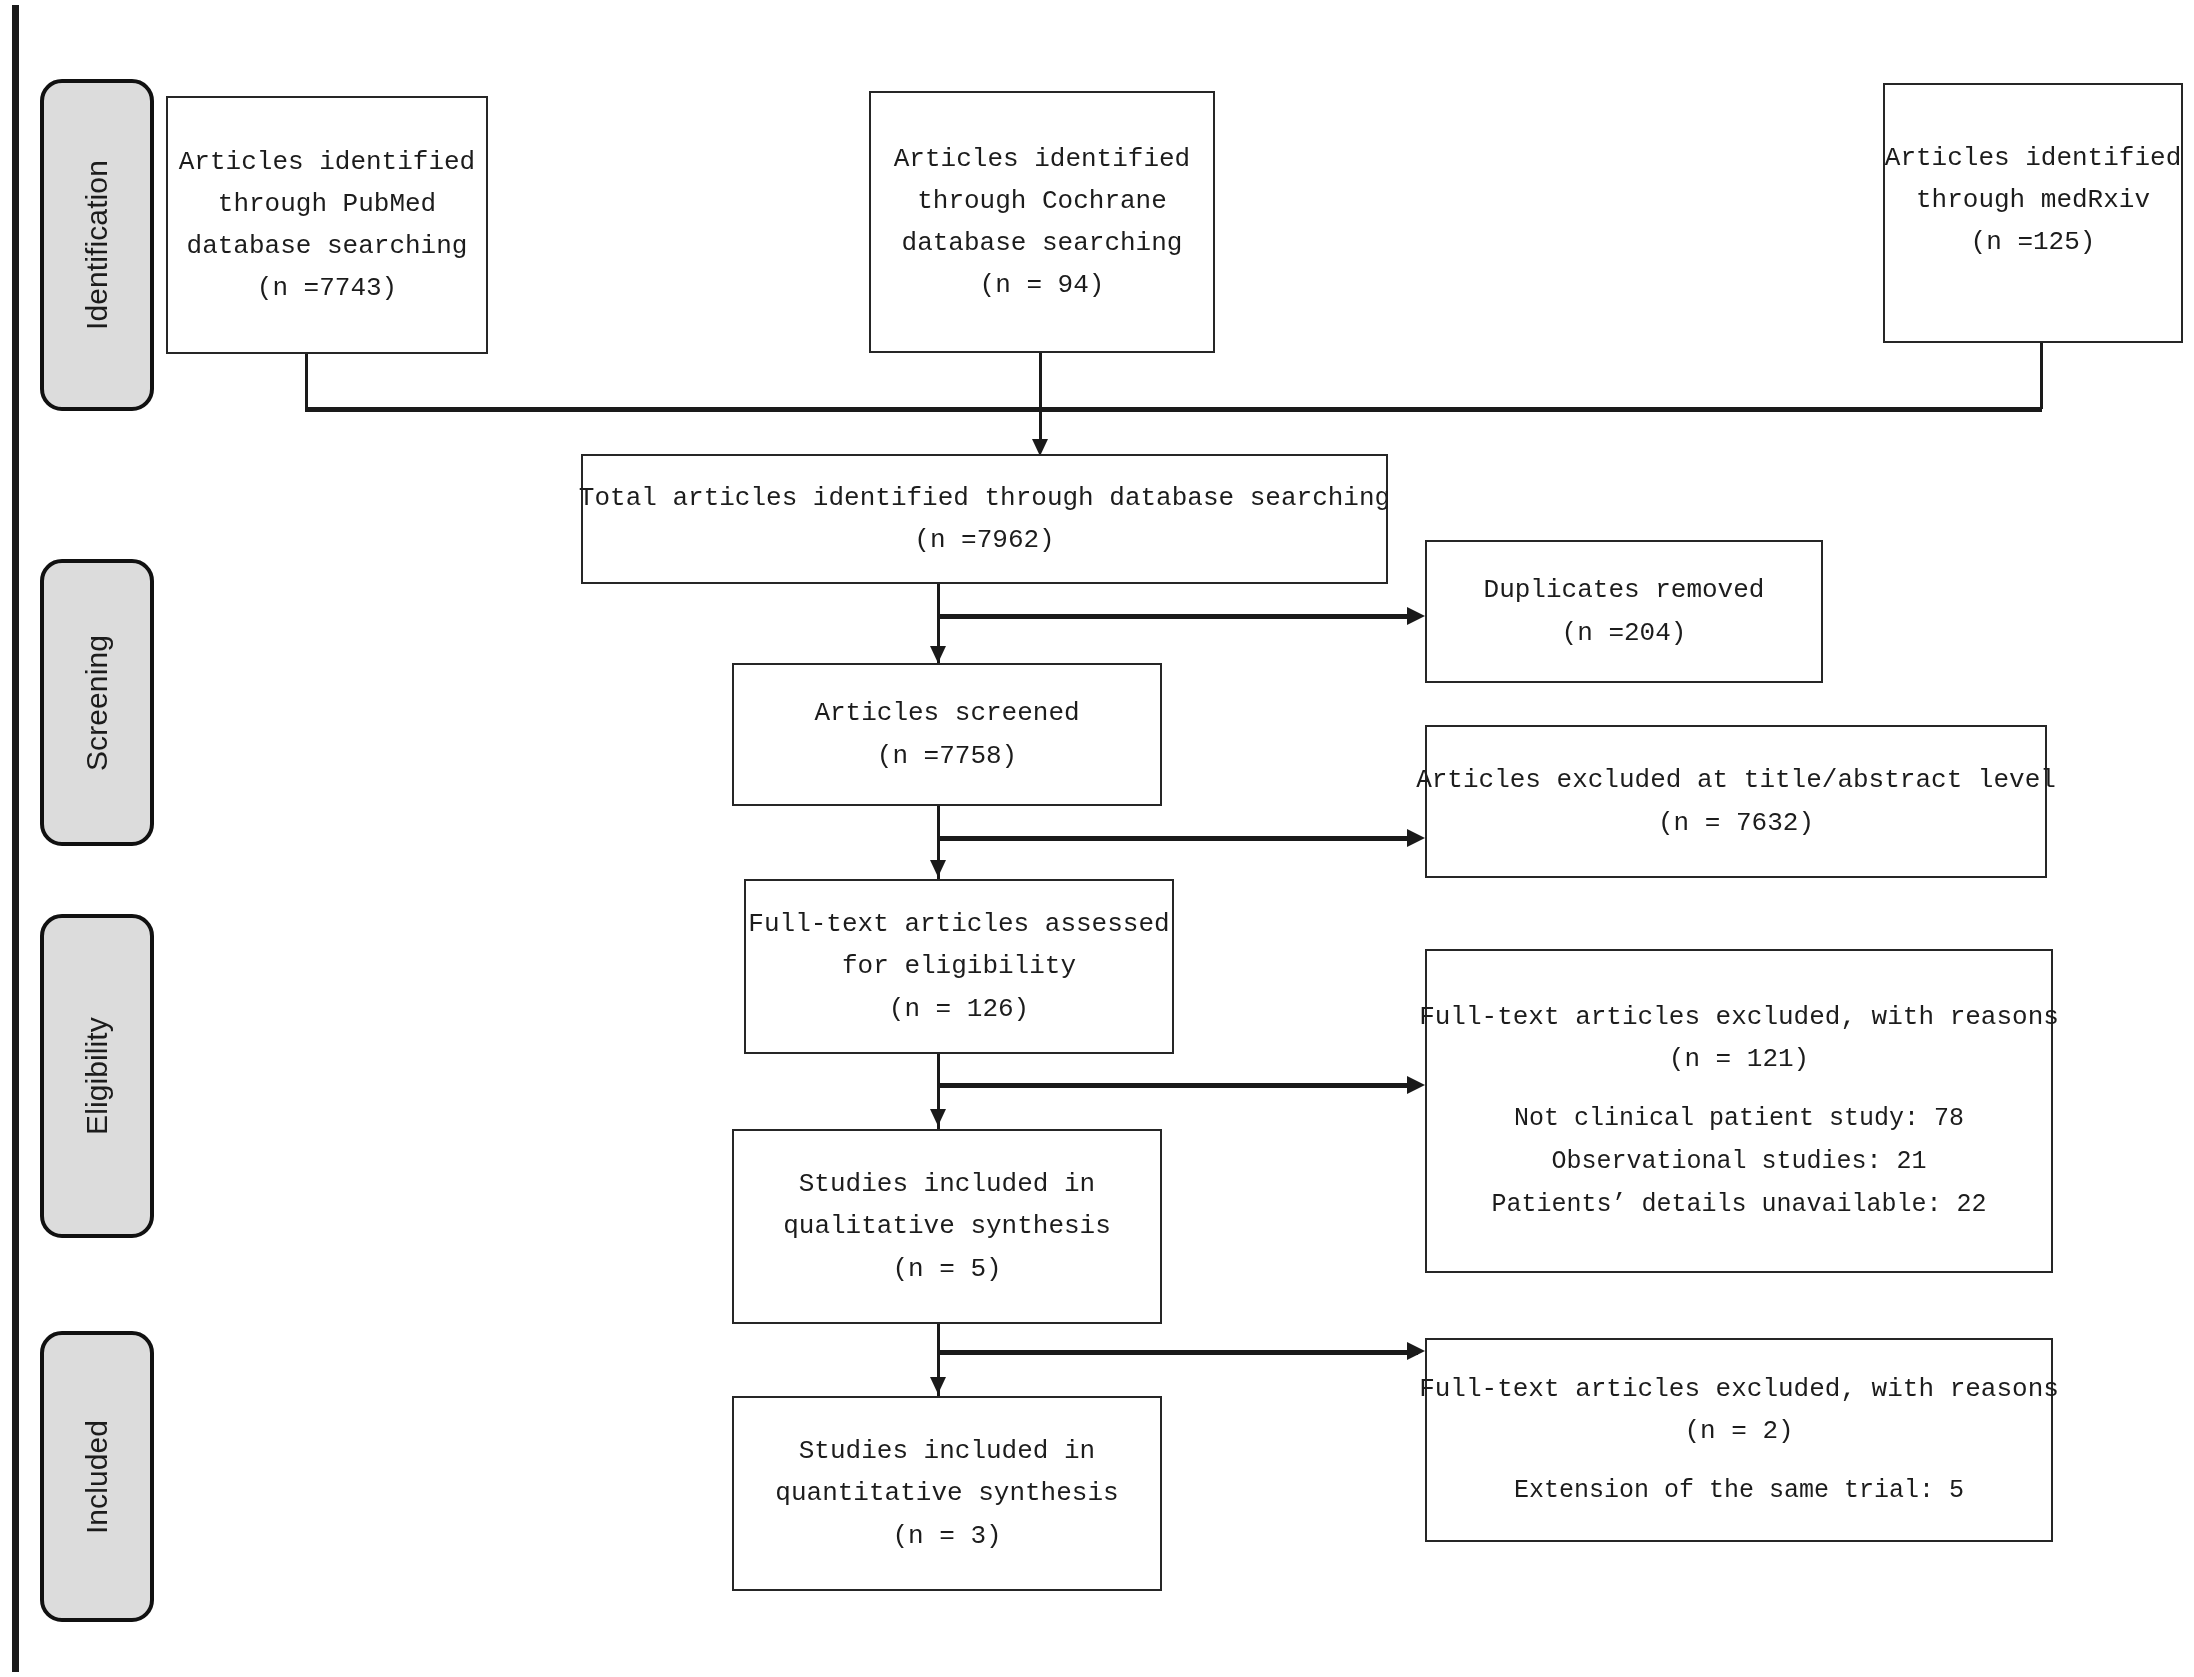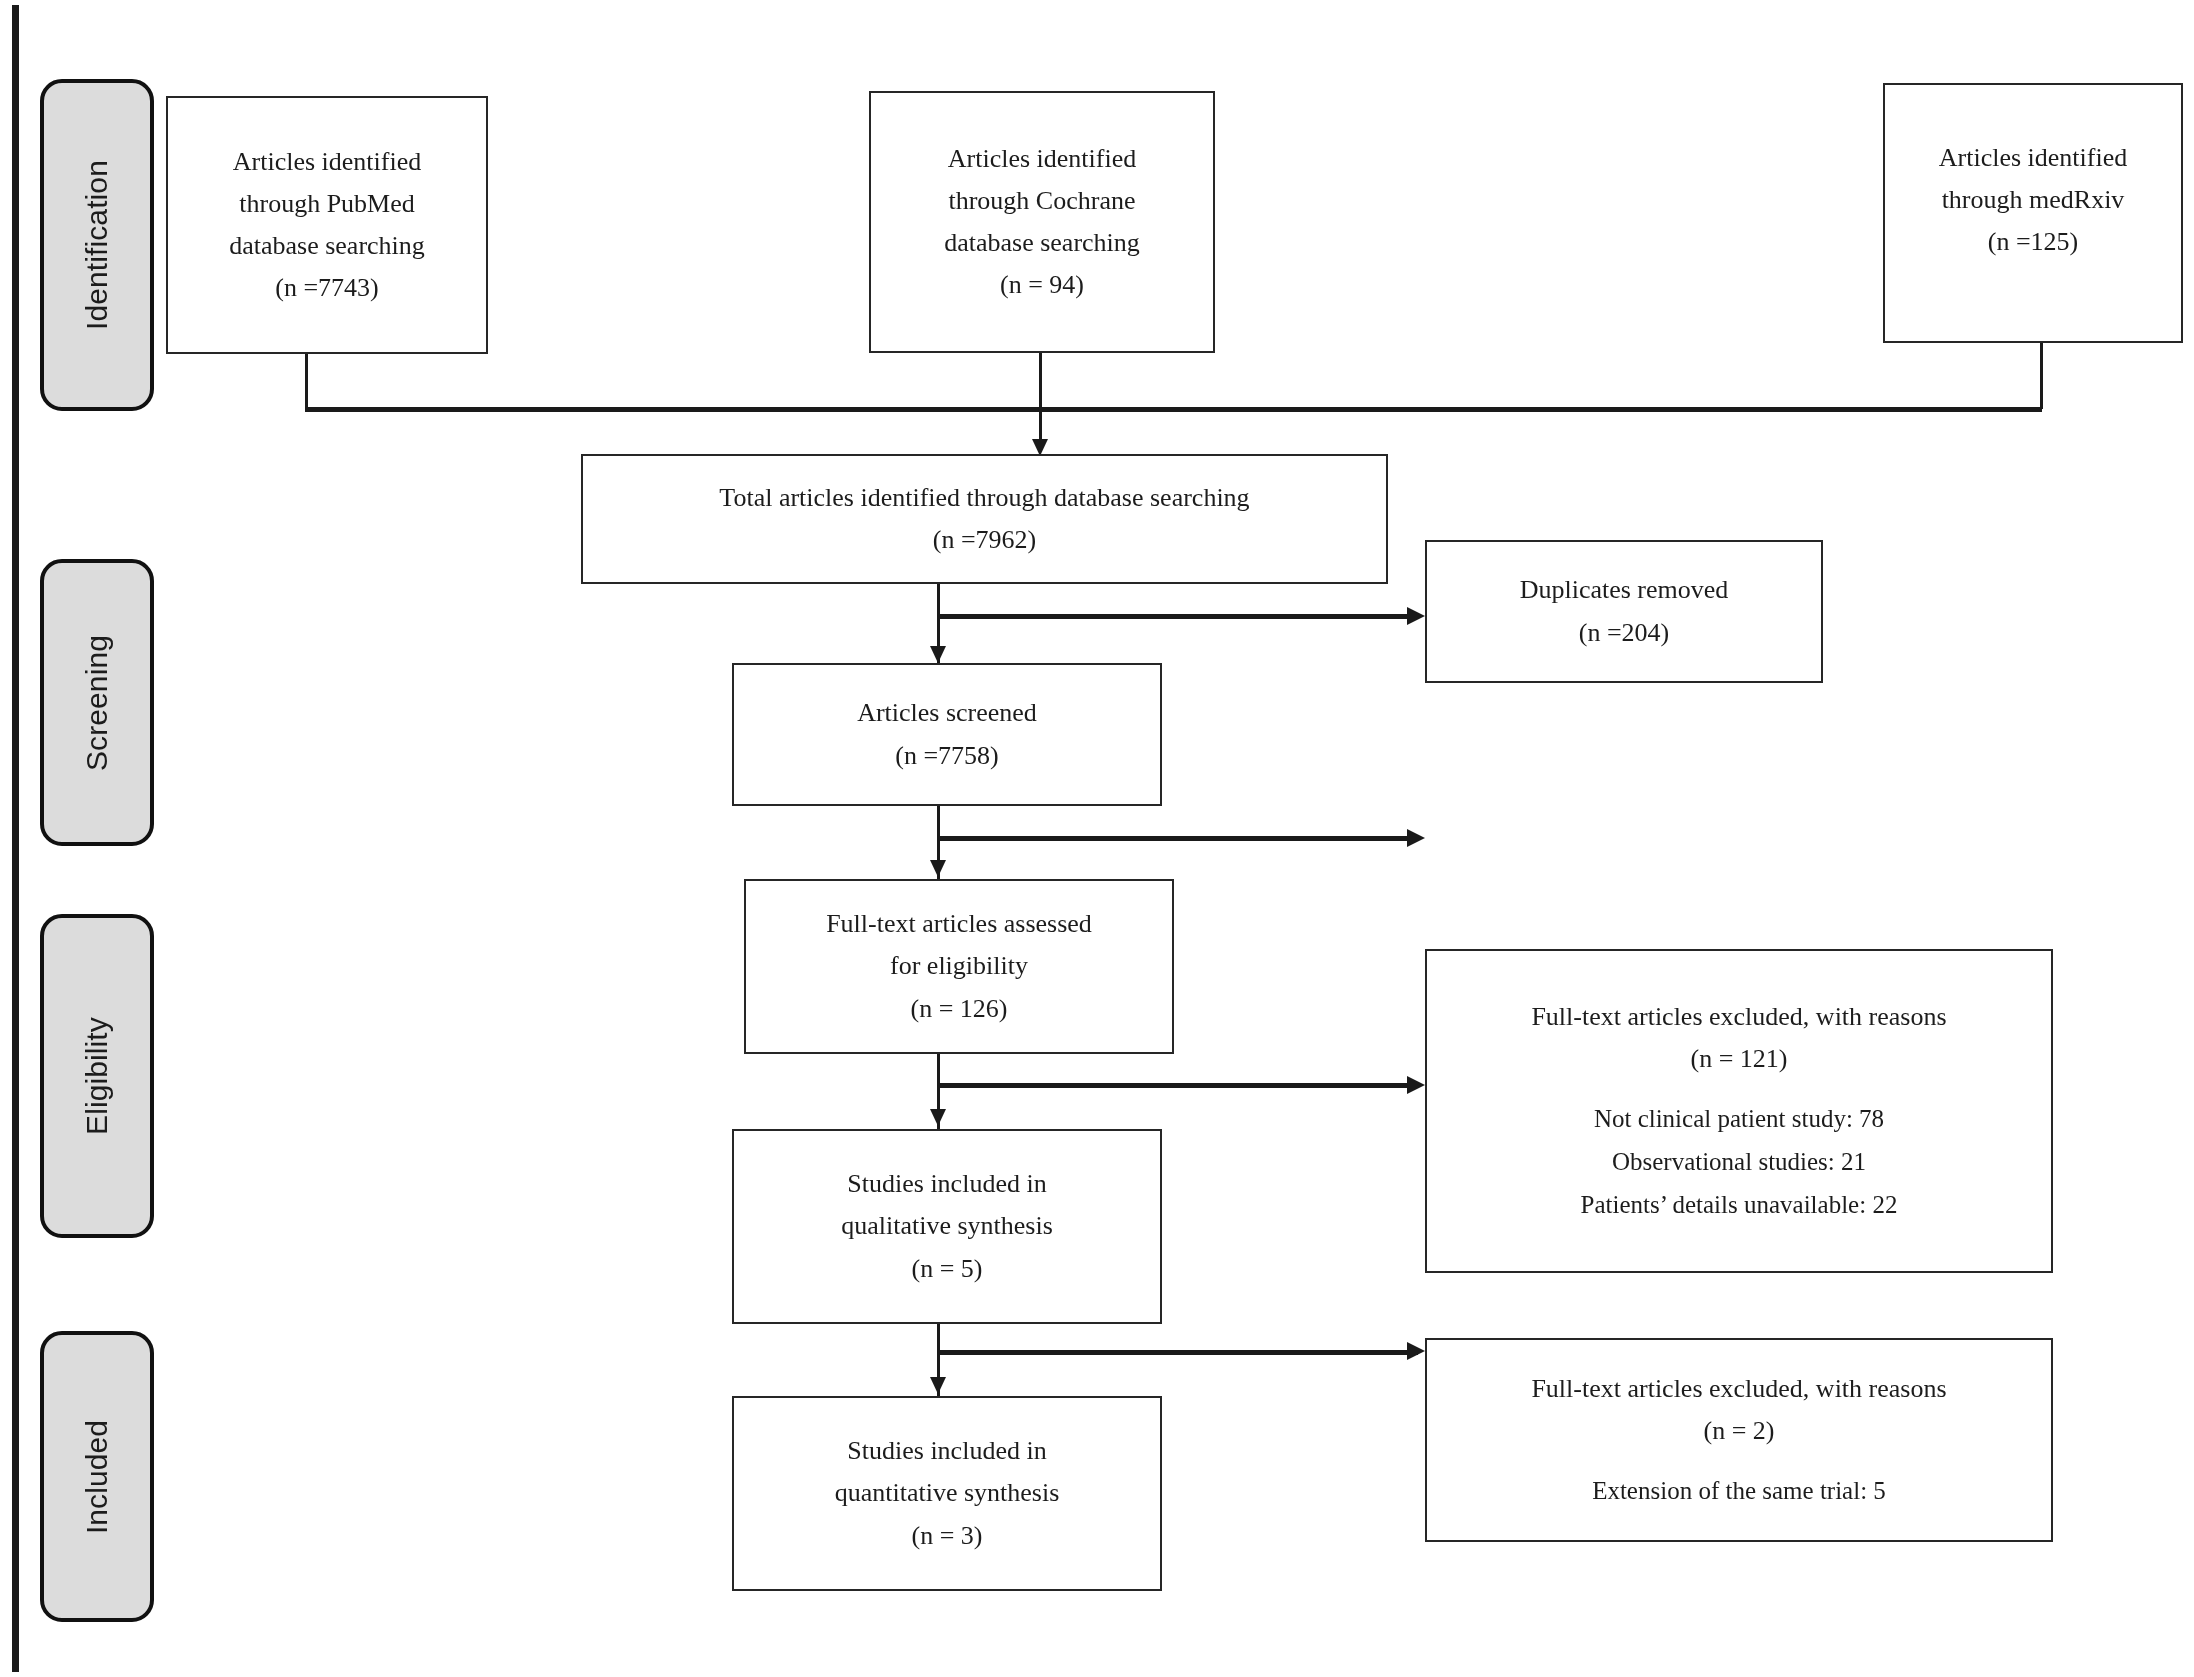--- a/index.html
+++ b/index.html
@@ -53,21 +53,21 @@
     box-sizing: border-box;
     display: flex;
     flex-direction: column;
     align-items: center;
     justify-content: center;
     text-align: center;
     color: #1c1c1c;
     font-size: 26px;
     line-height: 1.62;
     padding: 3.9px 9px;
-    font-family: Liberation Serif, serif;
+    font-family: Liberation Mono, monospace;
   }
   .flow-box .line {
     display: block;
     white-space: nowrap;
   }
   .flow-box.reasons .line.reason {
     font-size: 25px;
   }
   .flow-box.reasons .reasons-block {
     margin-top: 17px;
@@ -173,20 +173,24 @@
   <div class="flow-box" style="left:732px; top:663px; width:430px; height:143px;">
     <span class="line">Articles screened</span>
     <span class="line">(n =7758)</span>
   </div>
 
   <div class="conn v" style="left:937px; top:806px; width:2.6px; height:73px;"></div>
   <div class="arrow-down" style="left:930px; top:860px;"></div>
   <div class="conn thick-h" style="left:938px; top:836px; width:480px; height:4.5px;"></div>
   <div class="arrow-right" style="left:1407px; top:829px;"></div>
 
+  <div class="flow-box" style="left:1425px; top:725px; width:622px; height:153px;">
+    <span class="line">Articles excluded at title/abstract level</span>
+    <span class="line">(n = 7632)</span>
+  </div>
 
   <div class="flow-box" style="left:732px; top:879px; width:430px; height:175px;margin-left:12px;">
     <span class="line">Full-text articles assessed</span>
     <span class="line">for eligibility</span>
     <span class="line">(n = 126)</span>
   </div>
 
   <div class="conn v" style="left:937px; top:1054px; width:2.6px; height:75px;"></div>
   <div class="arrow-down" style="left:930px; top:1109px;"></div>
   <div class="conn thick-h" style="left:938px; top:1083px; width:480px; height:4.5px;"></div>

